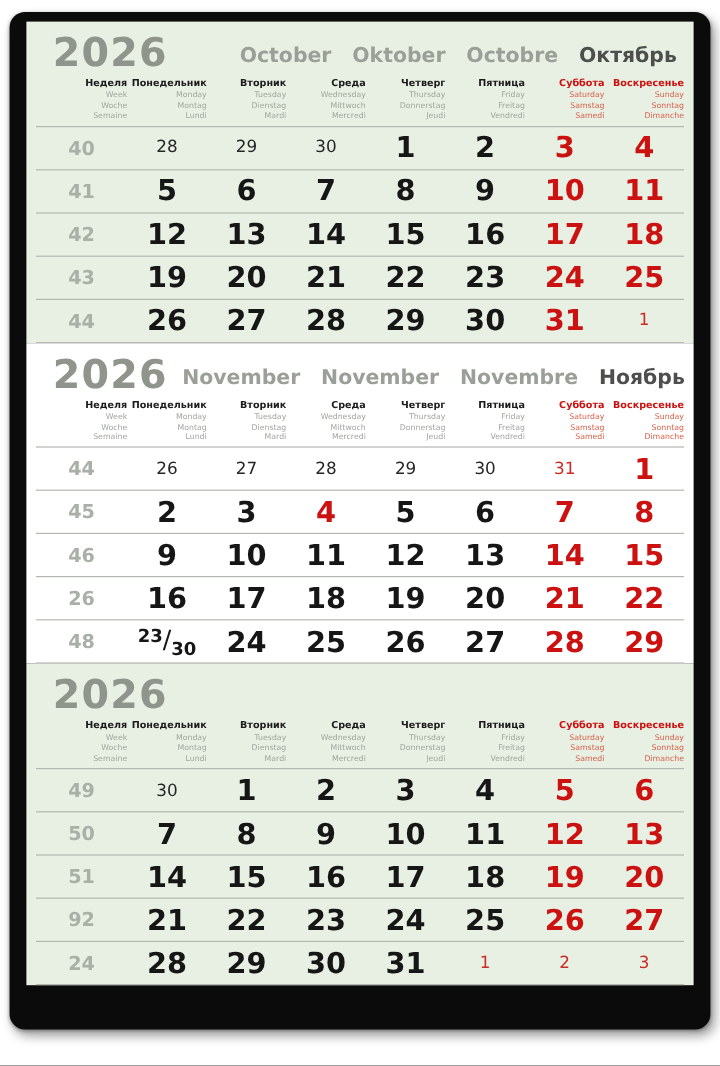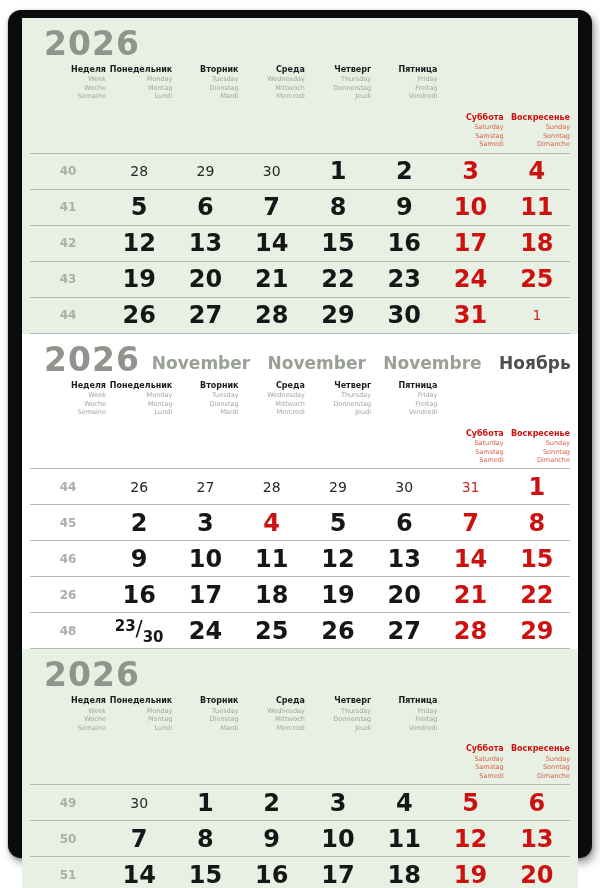--- a/index.html
+++ b/index.html
@@ -35,41 +35,47 @@
   .month-names .mn.ru{color:var(--dark-month);}
   .grid{display:block;}
   .row{
     display:grid;grid-template-columns:76px repeat(7,1fr);
     border-bottom:1px solid var(--line);align-items:center;
   }
   .head-row{padding:3px 0 4px 0;align-items:start;}
   .dayname{text-align:right;line-height:1.3;}
   .dn-ru{font-size:8px;font-weight:bold;color:#1c1c1c;display:block;}
   .dn-sub{font-size:6.5px;color:#a0a69e;display:block;}
-  .dayname.weekend .dn-ru{color:var(--red);margin-top:48px;}
+  .dayname.weekend .dn-ru{color:var(--red);}
   .dayname.weekend .dn-sub{color:var(--red-soft);}
   .week-row{height:36px;}
-  .wknum{text-align:center;font-size:12px;font-weight:bold;color:var(--wk-gray);}
+  .wknum{text-align:center;font-size:16px;font-weight:bold;color:var(--wk-gray);}
   .day{text-align:center;font-size:24px;font-weight:bold;color:var(--ink);line-height:1;}
   .day.w{color:var(--red);}
   .day.o{font-size:14px;font-weight:normal;color:#262626;}
   .day.or{font-size:14px;font-weight:normal;color:#cc2a22;}
   .day.sp{font-size:15px;}
   .sp-sup{position:relative;top:-6px;font-weight:bold;}
   .sp-slash{font-size:21px;font-weight:normal;position:relative;top:-1px;}
   .sp-sub{position:relative;top:5px;font-weight:bold;}
 </style>
 </head>
 <body>
 
 <div class="page">
 
   <section class="panel green">
     <header class="panel-head">
       <div class="year">2026</div>
+      <div class="month-names">
+        <span class="mn">October</span>
+        <span class="mn">Oktober</span>
+        <span class="mn">Octobre</span>
+        <span class="mn ru">Октябрь</span>
+      </div>
     </header>
     <div class="grid">
         <div class="row head-row">
           <div class="dayname">
             <span class="dn-ru">Неделя</span>
             <span class="dn-sub">Week</span>
             <span class="dn-sub">Woche</span>
             <span class="dn-sub">Semaine</span>
           </div>
           <div class="dayname">

